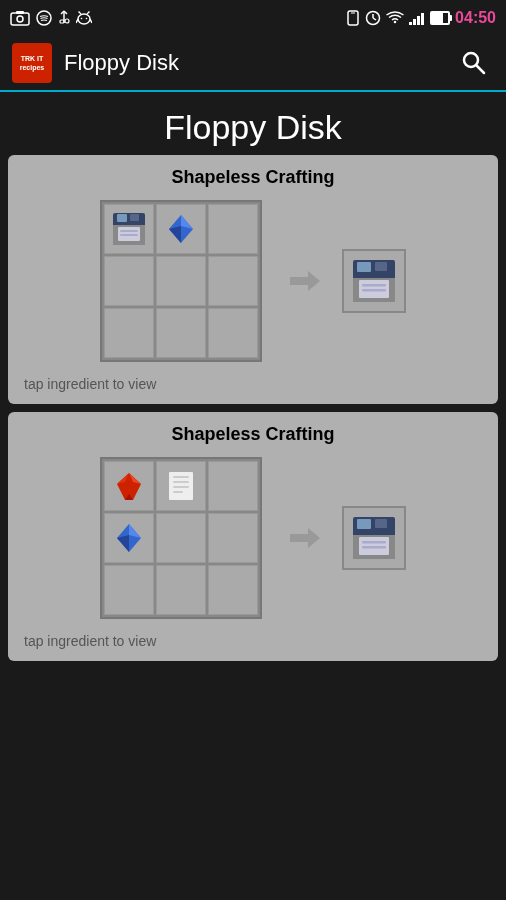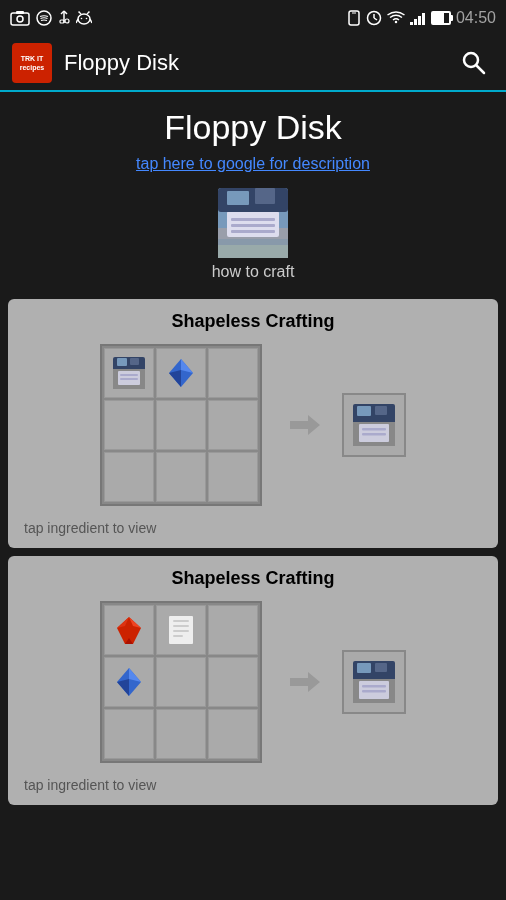--- a/index.html
+++ b/index.html
@@ -29,22 +29,22 @@
     }
     .status-right {
       display: flex;
       gap: 5px;
       align-items: center;
       color: white;
       font-size: 14px;
     }
     .status-time {
       font-size: 16px;
-      font-weight: normal;
-      color: #a3a3a3;
+      font-weight: bold;
+      color: #ec4899;
     }
     .icon-box {
       width: 20px;
       height: 14px;
       border: 2px solid white;
       border-radius: 2px;
       position: relative;
     }
     .icon-box::after {
       content: '';
@@ -292,48 +292,21 @@
     <svg width="26" height="26" viewBox="0 0 26 26">
       <circle cx="10" cy="10" r="7" fill="none" stroke="white" stroke-width="2.5"></circle>
       <line x1="15.5" y1="15.5" x2="23" y2="23" stroke="white" stroke-width="2.5" stroke-linecap="round"></line>
     </svg>
   </div>
 </div>
 
 <div class="main-content">
   <h1 class="page-title">Floppy Disk</h1>
 
-  <a class="google-link">tap here to google for description</a>
-
-  <div class="floppy-image-container">
-    <svg width="80" height="80" viewBox="0 0 80 80">
-
-      <rect x="5" y="5" width="70" height="70" rx="3" fill="#7799bb"></rect>
-
-      <rect x="5" y="45" width="70" height="30" rx="0" fill="#999eaa"></rect>
-
-      <rect x="14" y="28" width="52" height="26" rx="2" fill="#ddddee"></rect>
-
-      <rect x="18" y="35" width="44" height="3" rx="1" fill="#aaaacc"></rect>
-      <rect x="18" y="41" width="44" height="3" rx="1" fill="#aaaacc"></rect>
-      <rect x="18" y="47" width="44" height="3" rx="1" fill="#aaaacc"></rect>
-
-      <rect x="5" y="5" width="70" height="24" rx="3" fill="#334466"></rect>
-
-      <rect x="42" y="5" width="20" height="16" rx="1" fill="#556688"></rect>
-
-      <rect x="14" y="8" width="22" height="14" rx="1" fill="#7799bb"></rect>
-
-      <rect x="20" y="62" width="40" height="6" rx="1" fill="#666"></rect>
-
-      <rect x="5" y="56" width="70" height="19" rx="0" fill="#8899aa"></rect>
-      <rect x="5" y="62" width="70" height="13" rx="0" fill="#99aaaa"></rect>
-    </svg>
-    <span class="how-to-craft">how to craft</span>
-  </div>
+
 
   <div class="crafting-card">
     <div class="crafting-title">Shapeless Crafting</div>
     <div class="crafting-area">
 
       <div class="crafting-grid">
 
         <div class="grid-cell">
 
           <svg width="36" height="36" viewBox="0 0 36 36">

